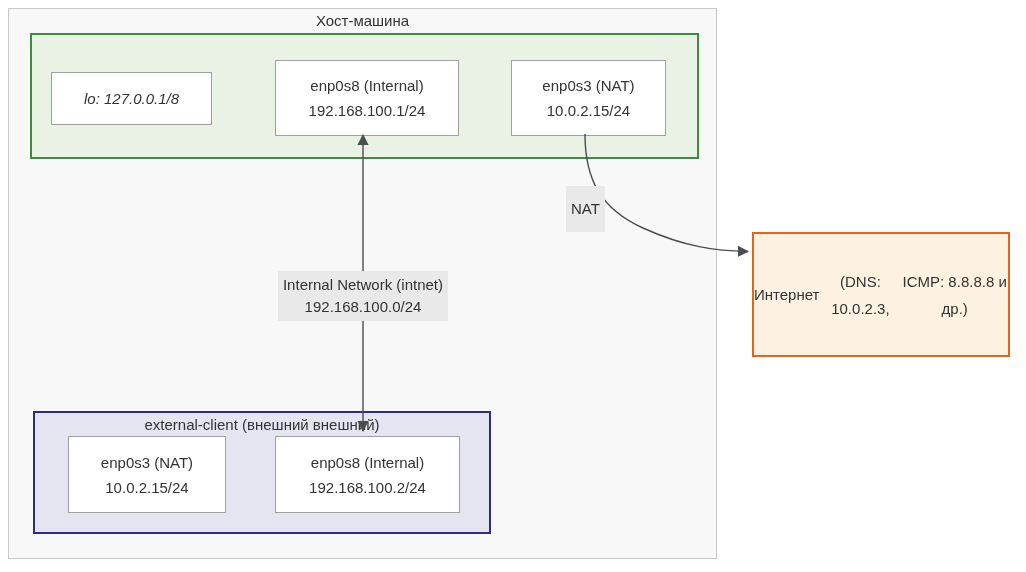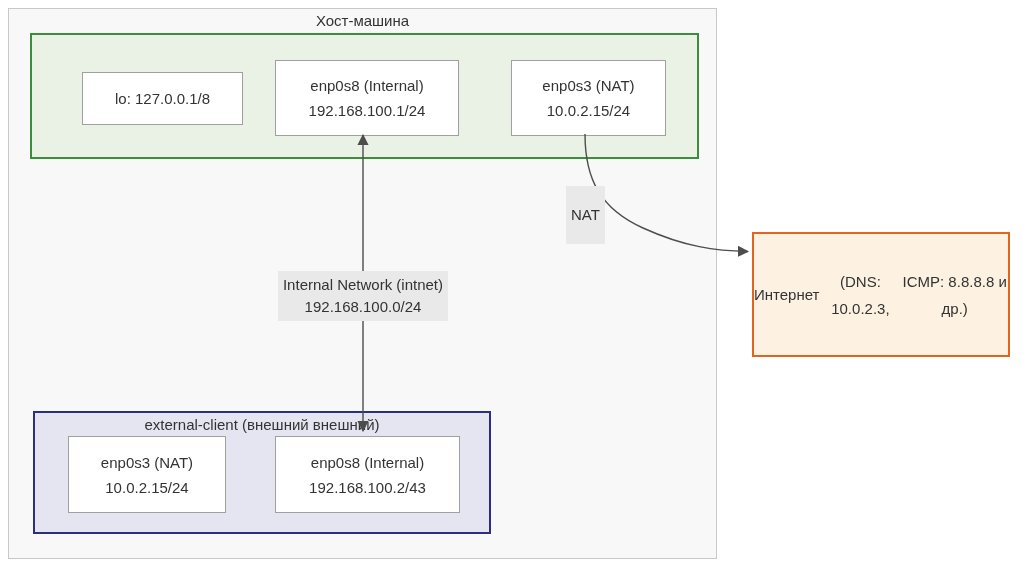--- a/index.html
+++ b/index.html
@@ -39,34 +39,34 @@
     background:var(--internet-fill);border:2px solid var(--internet-border);
     display:flex;flex-direction:row;justify-content:center;align-items:center;
     text-align:center;font-size:15px;line-height:27px;z-index:1;
   }
   .node{
     position:absolute;background:var(--node-fill);border:1px solid var(--node-border);
     display:flex;flex-direction:column;justify-content:center;align-items:center;
     text-align:center;font-size:15px;line-height:25px;color:var(--text-color);
     white-space:nowrap;
   }
-  .node-lo      {left:50px; top:37px; width:161px;height:53px;}
+  .node-lo      {left:19px; top:37px; width:161px;height:53px;font-style:italic;}
   .node-fw-enp8 {left:243px;top:25px; width:184px;height:76px;}
   .node-fw-enp3 {left:479px;top:25px; width:155px;height:76px;}
   .node-ec-enp3 {left:33px; top:23px; width:158px;height:77px;}
   .node-ec-enp8 {left:240px;top:23px; width:185px;height:77px;}
   .edges-layer{position:absolute;left:0;top:0;width:1026px;height:572px;z-index:5;pointer-events:none;}
   .edge{stroke:var(--edge-color);stroke-width:1.4;fill:none;}
   .arrowhead{fill:var(--edge-color);}
   .edge-label{
     position:absolute;background:var(--label-bg);text-align:center;
     font-size:15px;color:var(--text-color);z-index:6;white-space:nowrap;
   }
   .edge-label.internal{left:278px;top:271px;width:170px;padding:3px 0;line-height:22px;}
-  .edge-label.nat{left:566px;top:186px;padding:20px 5px;line-height:18px;}
+  .edge-label.nat{left:566px;top:186px;padding:14px 5px;line-height:18px;}
 </style>
 </head>
 <body>
 
 <div class="canvas">
 
   <div class="group host">
     <div class="group-title">Хост-машина</div>
 
     <div class="group firewall">
@@ -89,21 +89,21 @@
     <div class="group external">
       <div class="group-title">external-client (внешний внешний)</div>
 
       <div class="node node-ec-enp3">
         <div>enp0s3 (NAT)</div>
         <div>10.0.2.15/24</div>
       </div>
 
       <div class="node node-ec-enp8">
         <div>enp0s8 (Internal)</div>
-        <div>192.168.100.2/43</div>
+        <div>192.168.100.2/24</div>
       </div>
     </div>
   </div>
 
   <div class="group internet">
     <div>Интернет</div>
     <div>(DNS: 10.0.2.3,</div>
     <div>ICMP: 8.8.8.8 и др.)</div>
   </div>
 

